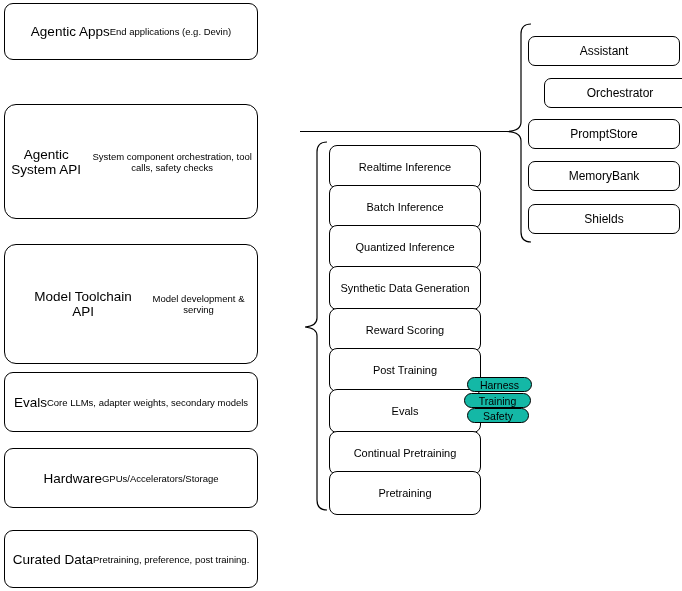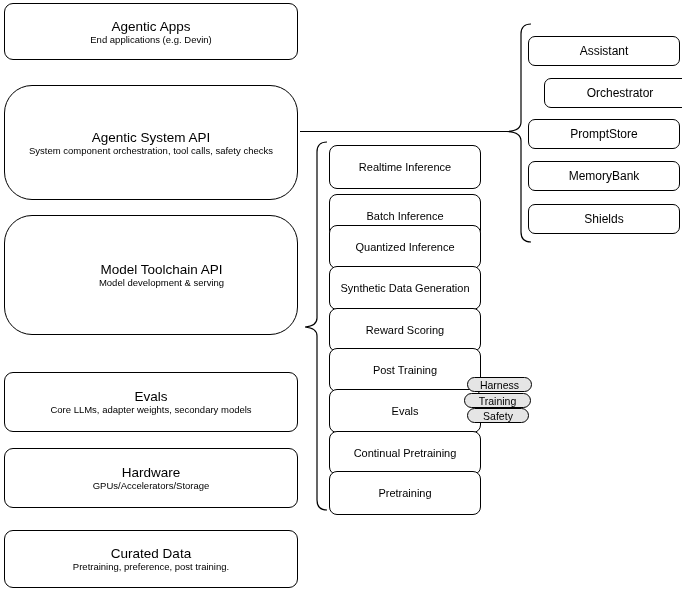--- a/index.html
+++ b/index.html
@@ -7,32 +7,32 @@
     position:relative;
     width:682px;height:591px;
     background:#ffffff;
     font-family:"Liberation Sans", sans-serif;
     color:#000;
     overflow:hidden;
   }
   
   .bigbox{
     position:absolute;
-    left:4px;width:294px;
+    left:4px;width:254px;
     box-sizing:border-box;
     border:1.4px solid #000;
     background:#fff;
-    display:flex;flex-direction:column;
+    display:flex;flex-direction:row;
     align-items:center;justify-content:center;
     gap:0;text-align:center;
   }
   .bigbox .t{font-size:13.5px;line-height:15px;}
   .bigbox .s{font-size:9.5px;line-height:11px;}
   .r-small{border-radius:9px;}
-  .r-large{border-radius:28px;}
+  .r-large{border-radius:12px;margin-top:19px;}
   
   .midbox{
     position:absolute;
     left:329px;width:152px;height:44px;
     box-sizing:border-box;
     border:1.3px solid #000;border-radius:8px;
     background:#fff;
     display:flex;align-items:center;justify-content:center;
     font-size:11px;white-space:nowrap;
     z-index:1;
@@ -46,21 +46,21 @@
     background:#fff;
     display:flex;align-items:center;justify-content:center;
     font-size:12px;white-space:nowrap;
   }
   
   .pill{
     position:absolute;
     box-sizing:border-box;
     height:15px;
     border:1.2px solid #000;border-radius:999px;
-    background:#e5e5e5;
+    background:#14b8a6;
     display:flex;align-items:center;justify-content:center;
     font-size:10.5px;line-height:12px;white-space:nowrap;
     z-index:2;
   }
   svg.wires{position:absolute;left:0;top:0;z-index:0;pointer-events:none;}
 </style>
 </head>
 <body>
 
 <div class="canvas">
@@ -77,42 +77,42 @@
   <div class="bigbox r-small" style="top:3px;height:57px;">
     <div class="t">Agentic Apps</div>
     <div class="s">End applications (e.g. Devin)</div>
   </div>
 
   <div class="bigbox r-large" style="top:85px;height:115px;">
     <div class="t">Agentic System API</div>
     <div class="s">System component orchestration, tool calls, safety checks</div>
   </div>
 
-  <div class="bigbox r-large" style="top:215px;height:120px;padding-left:21px;">
+  <div class="bigbox r-large" style="top:225px;height:120px;padding-left:21px;">
     <div class="t">Model Toolchain API</div>
     <div class="s">Model development &amp; serving</div>
   </div>
 
   <div class="bigbox r-small" style="top:372px;height:60px;">
     <div class="t">Evals</div>
     <div class="s">Core LLMs, adapter weights, secondary models</div>
   </div>
 
   <div class="bigbox r-small" style="top:448px;height:60px;">
     <div class="t">Hardware</div>
     <div class="s">GPUs/Accelerators/Storage</div>
   </div>
 
   <div class="bigbox r-small" style="top:530px;height:58px;">
     <div class="t">Curated Data</div>
     <div class="s">Pretraining, preference, post training.</div>
   </div>
 
   <div class="midbox" style="top:145px;">Realtime Inference</div>
-  <div class="midbox" style="top:194px;">Batch Inference</div>
+  <div class="midbox" style="top:185px;">Batch Inference</div>
   <div class="midbox" style="top:225px;">Quantized Inference</div>
   <div class="midbox" style="top:266px;">Synthetic Data Generation</div>
   <div class="midbox" style="top:308px;">Reward Scoring</div>
   <div class="midbox" style="top:348px;">Post Training</div>
   <div class="midbox" style="top:389px;">Evals</div>
   <div class="midbox" style="top:431px;">Continual Pretraining</div>
   <div class="midbox" style="top:471px;">Pretraining</div>
 
   <div class="pill" style="left:467px;top:377px;width:65px;">Harness</div>
   <div class="pill" style="left:464px;top:393px;width:67px;">Training</div>

